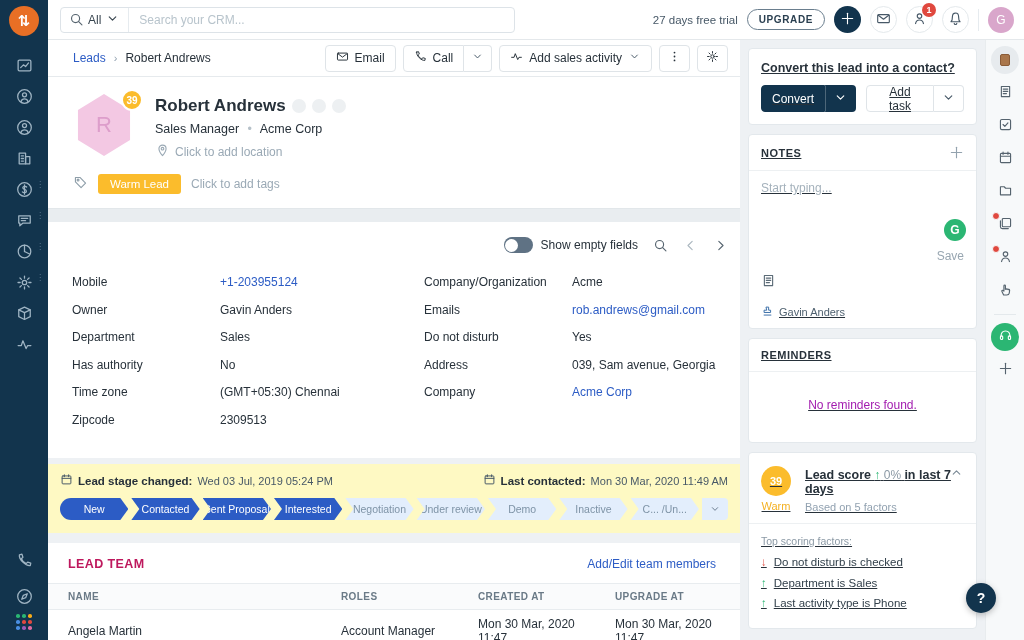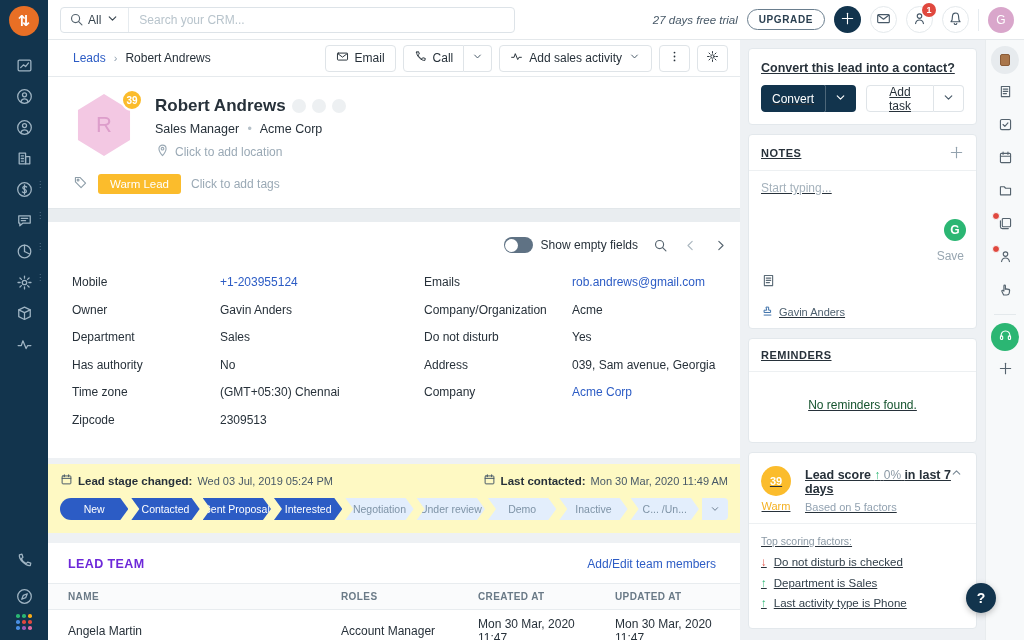--- a/index.html
+++ b/index.html
@@ -17,21 +17,21 @@
   .apps-grid { width:16px; height:16px; display:grid; grid-template-columns:repeat(3,1fr); gap:2px; margin-bottom:10px; }
   .apps-grid i { width:3.5px; height:3.5px; border-radius:50%; display:block; }
 
   
   .topbar { position:absolute; left:48px; top:0; width:976px; height:40px; background:#fff; border-bottom:1px solid #e4e8eb; display:flex; align-items:center; z-index:4; }
   .searchbox { margin-left:12px; width:455px; height:26px; border:1px solid #dde3e8; border-radius:4px; display:flex; align-items:center; background:#fff; }
   .search-scope { display:flex; align-items:center; gap:4px; padding:0 8px; height:100%; border-right:1px solid #e6ebef; color:#38454f; cursor:pointer; }
   .search-input { border:0; outline:none; flex:1; padding:0 10px; font-size:12px; color:#27313a; font-family:inherit; }
   .search-input::placeholder { color:#b8c4cc; }
   .topbar-right { margin-left:auto; display:flex; align-items:center; gap:9px; padding-right:10px; }
-  .trial { font-style:italic; color:#475867; font-size:11.5px; }
+  .trial { color:#475867; font-size:11.5px; }
   .upgrade-btn { border:1px solid #6a7e8e; border-radius:11px; background:#fff; color:#2a3f50; font-size:10px; font-weight:bold; letter-spacing:.6px; padding:4px 11px; cursor:pointer; font-family:inherit; }
   .circ { width:27px; height:27px; border-radius:50%; display:flex; align-items:center; justify-content:center; cursor:pointer; position:relative; }
   .circ.navy { background:var(--navy,#12344d); color:#fff; }
   .circ.ghost { background:#fff; border:1px solid #e4e9ec; color:#475867; }
   .badge-dot { position:absolute; top:-4px; right:-4px; min-width:14px; height:14px; border-radius:8px; background:var(--red,#e43a45); color:#fff; font-size:9px; font-weight:bold; display:flex; align-items:center; justify-content:center; padding:0 3px; }
   .top-divider { width:1px; height:22px; background:#e6ebef; }
   .avatar-g { width:26px; height:26px; border-radius:50%; background:var(--pink,#d9a6cb); color:#fff; display:flex; align-items:center; justify-content:center; font-size:12px; cursor:pointer; }
 
   
   .main { position:absolute; left:48px; top:40px; width:692px; height:600px; background:#eef1f4; overflow:hidden; }
@@ -86,21 +86,21 @@
   .stage-head b { color:#27313a; font-size:11.5px; }
   .sh-item { display:flex; align-items:center; gap:5px; }
   .pipeline { display:flex; margin-top:10px; gap:3px; }
   .stage { flex:1; height:22px; display:flex; align-items:center; justify-content:center; font-size:10.5px; color:#7e93a6; background:#e3eefc; clip-path:polygon(0 0,calc(100% - 8px) 0,100% 50%,calc(100% - 8px) 100%,0 100%,8px 50%); cursor:pointer; white-space:nowrap; overflow:hidden; }
   .stage.first { clip-path:polygon(0 0,calc(100% - 8px) 0,100% 50%,calc(100% - 8px) 100%,0 100%); border-radius:11px 0 0 11px; }
   .stage.active { background:var(--blue,#2c5cc5); color:#fff; }
   .stage-dd { flex:0 0 26px; height:22px; background:#e3eefc; border-radius:0 4px 4px 0; display:flex; align-items:center; justify-content:center; color:#5d7183; cursor:pointer; }
 
   .team-card { background:#fff; }
   .team-title-row { display:flex; align-items:center; justify-content:space-between; padding:14px 24px 12px 20px; }
-  .team-title { font-size:12.5px; font-weight:bold; letter-spacing:.4px; color:#6d28d9; }
+  .team-title { font-size:12.5px; font-weight:bold; letter-spacing:.4px; color:#be185d; }
   .team-link { color:var(--blue,#2c5cc5); font-size:12px; cursor:pointer; }
   .trow { display:flex; align-items:center; }
   .thead { background:#fafbfc; border-top:1px solid #e8ecef; border-bottom:1px solid #e8ecef; height:27px; }
   .thead .tcell { font-size:10px; font-weight:bold; color:#6a7a87; letter-spacing:.4px; }
   .tbody .trow { height:42px; border-bottom:1px solid #eef1f3; cursor:pointer; }
   .tcell { padding-left:20px; }
   .c0 { width:273px; } .c1 { width:137px; } .c2 { width:137px; } .c3 { flex:1; }
 
   
   .rightbar { position:absolute; left:740px; top:40px; width:245px; height:600px; background:#eef1f4; padding:8px 8px 0 8px; overflow:hidden;text-decoration:underline; }
@@ -121,21 +121,21 @@
   .save-lbl { position:absolute; right:12px; bottom:4px; color:#98a6b1; font-size:12px; cursor:pointer; }
   .note-item { display:flex; padding:4px 12px 8px 12px; gap:9px; }
   .note-docic { color:#5b6b77; flex:0 0 auto; padding-top:2px; }
   .note-item ul { margin-left:14px; }
   .note-item li { font-size:11.5px; color:#2a3540; margin-bottom:4px; }
   .note-foot { display:flex; align-items:center; justify-content:space-between; padding:6px 12px 10px 12px; }
   .note-author { display:flex; align-items:center; gap:5px; color:#4f6170; font-size:11px; }
   .note-author .ic { color:#3a6ea8; display:flex; }
   .note-ts { color:#9aa9b5; font-size:10.5px; }
 
-  .rem-empty { padding:26px 0 30px 0; text-align:center; color:#14532d; }
+  .rem-empty { padding:26px 0 30px 0; text-align:center; color:#a21caf; }
 
   .score-top { display:flex; padding:13px 12px 10px 12px; position:relative; }
   .score-circ-wrap { text-align:center; margin-right:14px; }
   .score-circ { width:30px; height:30px; border-radius:50%; background:var(--yellow,#fbbc2c); color:#fff; font-size:11px; font-weight:bold; display:flex; align-items:center; justify-content:center; margin:0 auto; }
   .score-temp { color:#f4b123; font-size:11px; margin-top:4px; }
   .score-line { font-size:12px; padding-top:2px; }
   .score-line b { font-size:12.5px; }
   .up-arrow { color:var(--green,#2bb673); font-weight:bold; }
   .pct { color:#8b99a5; }
   .score-basis { color:#92a2b1; font-size:11px; margin-top:5px; }
@@ -478,26 +478,26 @@
   <div class="field-label">Time zone</div>
   <div class="field-value">(GMT+05:30) Chennai</div>
             </div>
             <div class="field-row">
   <div class="field-label">Zipcode</div>
   <div class="field-value">2309513</div>
             </div>
           </div>
         <div class="fields-col right" id="fields-right">
             <div class="field-row">
+  <div class="field-label">Company/Organization</div>
+  <div class="field-value">Acme</div>
+            </div>
+            <div class="field-row">
   <div class="field-label">Emails</div>
   <div class="field-value link">rob.andrews@gmail.com</div>
-            </div>
-            <div class="field-row">
-  <div class="field-label">Company/Organization</div>
-  <div class="field-value">Acme</div>
             </div>
             <div class="field-row">
   <div class="field-label">Do not disturb</div>
   <div class="field-value">Yes</div>
             </div>
             <div class="field-row">
   <div class="field-label">Address</div>
   <div class="field-value">039, Sam avenue, Georgia</div>
             </div>
             <div class="field-row">
@@ -555,21 +555,21 @@
 
     <section class="team-card">
       <div class="team-title-row">
         <span class="team-title">LEAD TEAM</span>
         <span class="team-link">Add/Edit team members</span>
       </div>
       <div class="trow thead" id="team-head">
           <div class="tcell c0">NAME</div>
           <div class="tcell c1">ROLES</div>
           <div class="tcell c2">CREATED AT</div>
-          <div class="tcell c3">UPDATED AT</div>
+          <div class="tcell c3">UPGRADE AT</div>
         </div>
       <div class="tbody" id="team-body">
           <div class="trow">
             <div class="tcell c0">Angela Martin</div>
             <div class="tcell c1">Account Manager</div>
             <div class="tcell c2">Mon 30 Mar, 2020 11:47 ...</div>
             <div class="tcell c3">Mon 30 Mar, 2020 11:47 ...</div>
           </div>
         </div>
     </section>

